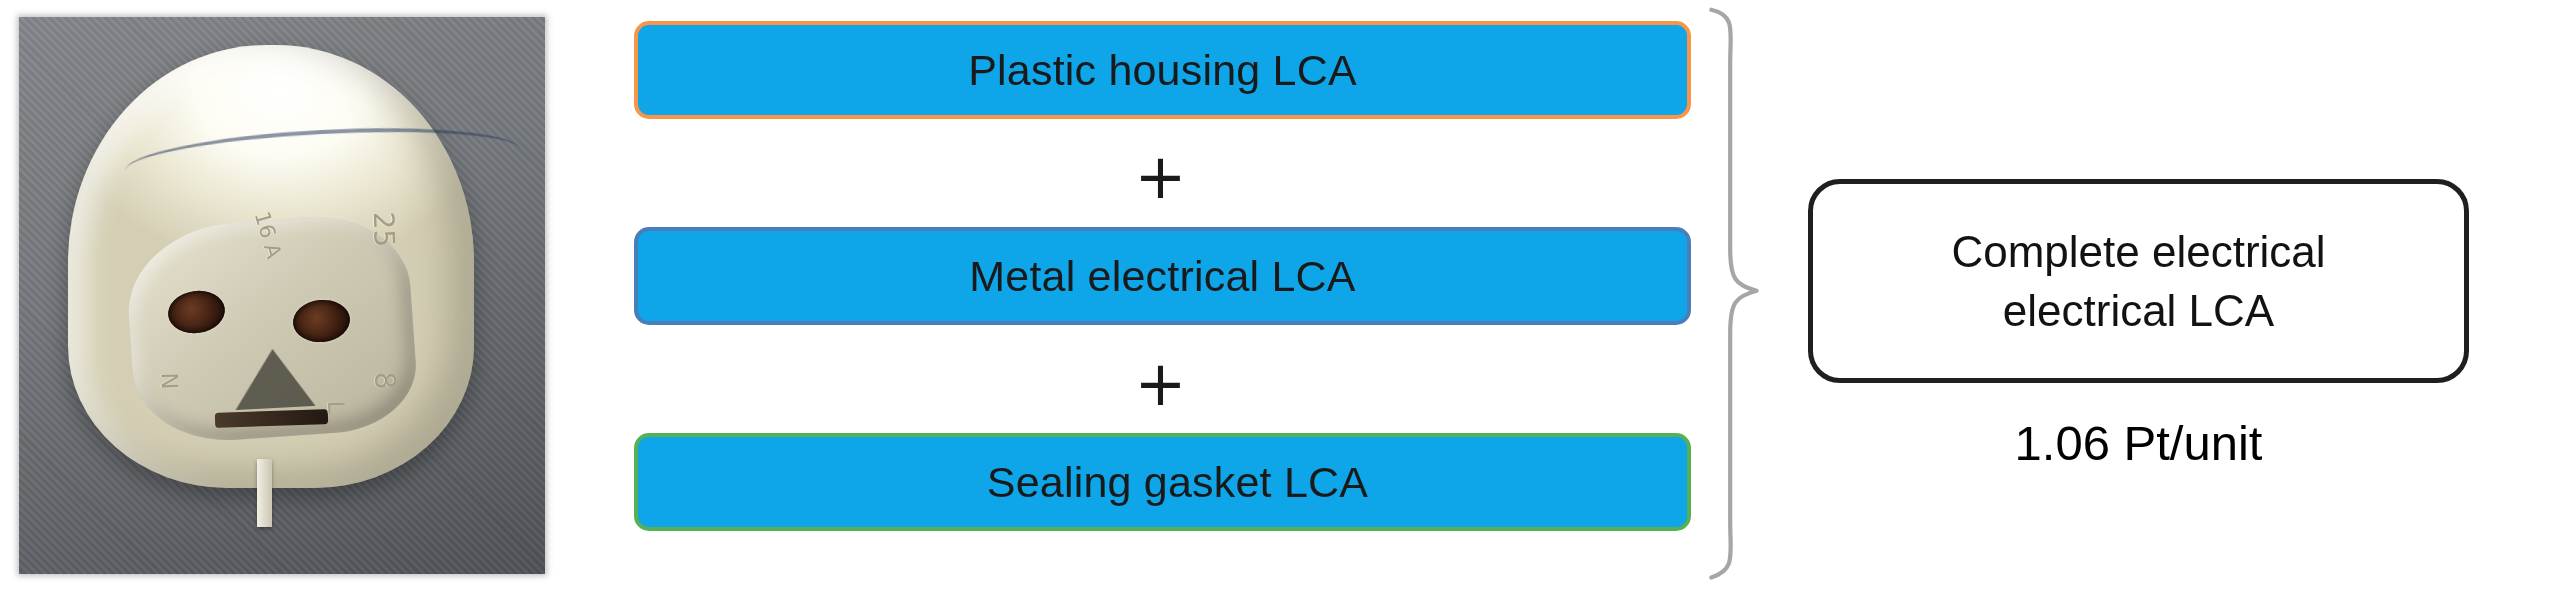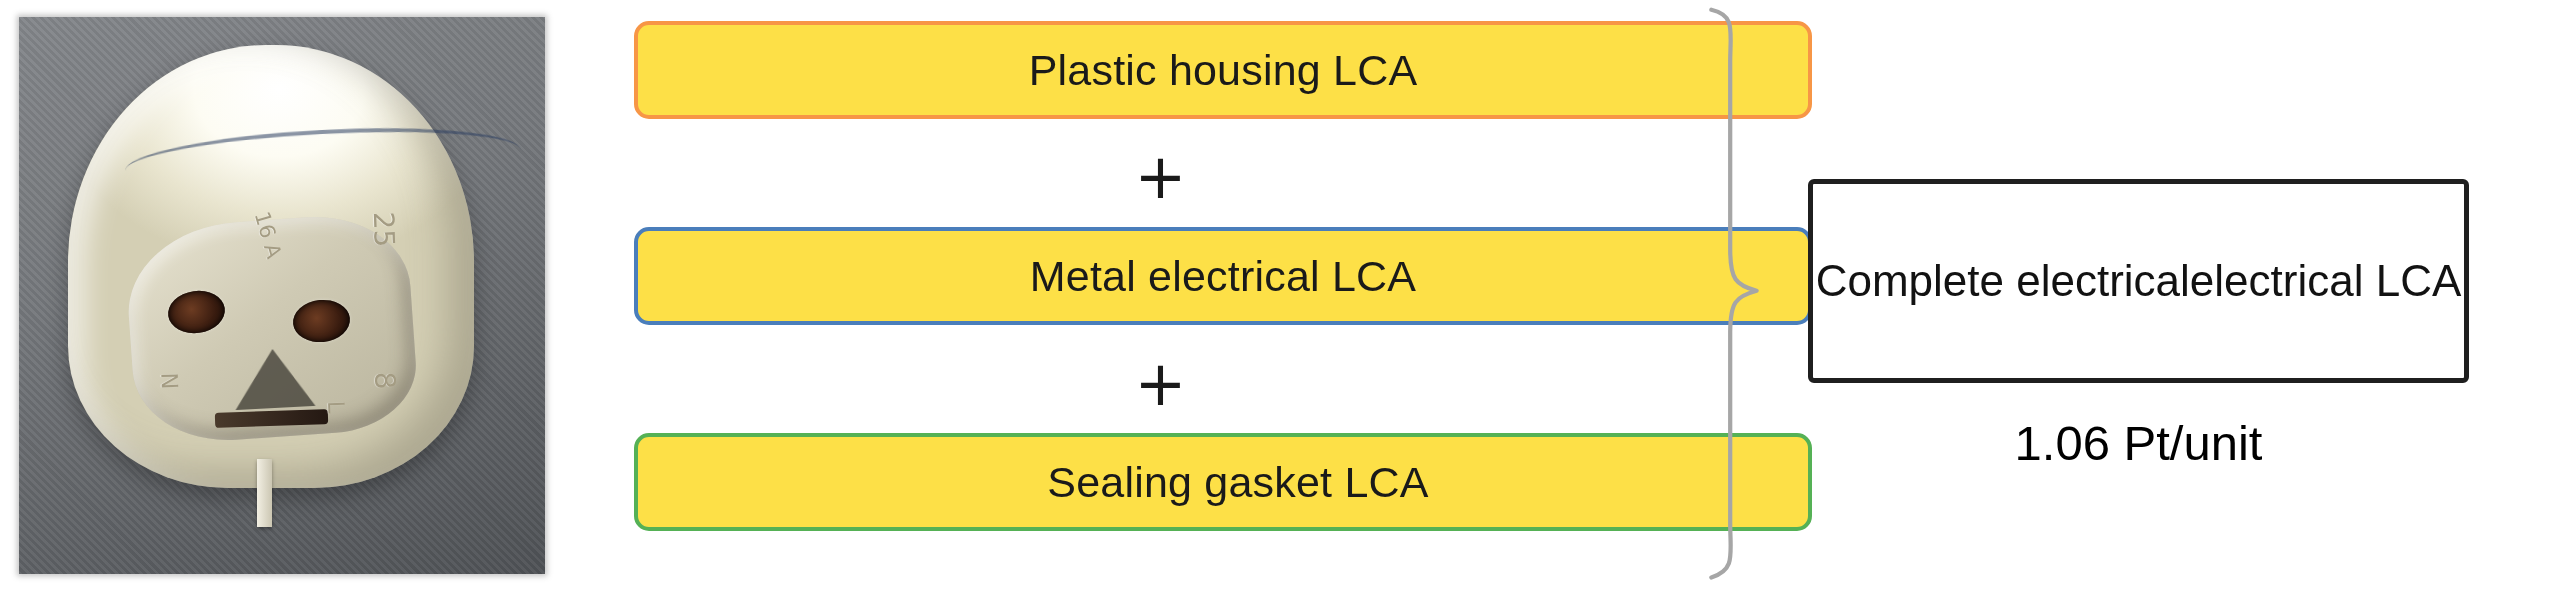--- a/index.html
+++ b/index.html
@@ -124,25 +124,25 @@
   .mark.m25 { left: 347px; top: 196px; transform: rotate(88deg); }
   .mark.m8  { left: 357px; top: 347px; transform: rotate(88deg); }
   .mark.mn  { left: 142px; top: 351px; transform: rotate(88deg); font-size: 22.6px;}
   .mark.ml  { left: 311px; top: 377px; transform: rotate(88deg); font-size: 22.6px;}
   .mark.m16 { left: 225px; top: 206px; transform: rotate(74deg); font-size: 21px;}
 
   
   .comp-box {
     position: absolute;
     left: 634px;
-    width: 1178px;
+    width: 1057px;
     height: 98px;
     box-sizing: border-box;
     border-radius: 15px;
-    background: #fde047;
+    background: #0ea5e9;
     display: flex;
     align-items: center;
     justify-content: center;
   }
   .comp-box .label {
     font-size: 43px;
     color: #1a1a1a;
     letter-spacing: 0.2px;
     white-space: nowrap;
   }
@@ -174,24 +174,24 @@
 
   
   #result-box {
     position: absolute;
     left: 1808px;
     top: 179px;
     width: 661px;
     height: 204px;
     box-sizing: border-box;
     border: 5.7px solid #1f1f1f;
-    border-radius: 6px;
+    border-radius: 32px;
     background: #ffffff;
     display: flex;
-    flex-direction: row;
+    flex-direction: column;
     align-items: center;
     justify-content: center;
   }
   #result-box .line {
     font-size: 44px;
     color: #121212;
     line-height: 1.35;
     white-space: nowrap;
   }
   #result-value {

